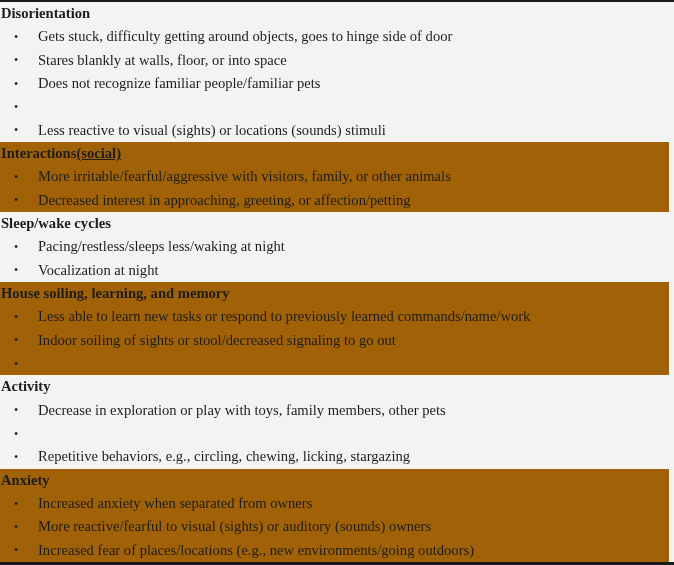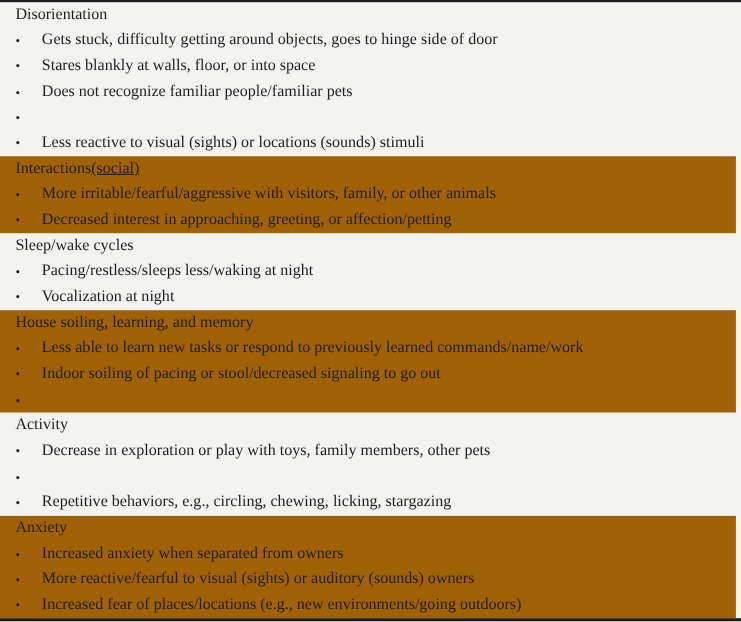--- a/index.html
+++ b/index.html
@@ -23,22 +23,22 @@
   }
   .row {
     height: 23.333px;
     display: flex;
     align-items: center;
     font-size: 14.6px;
     color: #1d1d1d;
     white-space: nowrap;
   }
   .header-row {
-    font-weight: normal;
-    padding-left: 14px;
+    font-weight: bold;
+    padding-left: 1px;
   }
   .underlined { text-decoration: underline; }
   .bullet {
     flex: none;
     width: 38px;
     padding-left: 14px;
     font-size: 12px;
     line-height: 1;
   }
   .item-text { flex: none; }
@@ -101,21 +101,21 @@
     <div class="section shaded">
       <div class="row header-row">
         <span>House soiling, learning, and memory</span>
       </div>
       <div class="row bullet-row">
         <span class="bullet">•</span>
         <span class="item-text">Less able to learn new tasks or respond to previously learned commands/name/work</span>
       </div>
       <div class="row bullet-row">
         <span class="bullet">•</span>
-        <span class="item-text">Indoor soiling of pacing or stool/decreased signaling to go out</span>
+        <span class="item-text">Indoor soiling of sights or stool/decreased signaling to go out</span>
       </div>
       <div class="row bullet-row">
         <span class="bullet">•</span>
       </div>
     </div>
     <div class="section">
       <div class="row header-row">
         <span>Activity</span>
       </div>
       <div class="row bullet-row">

